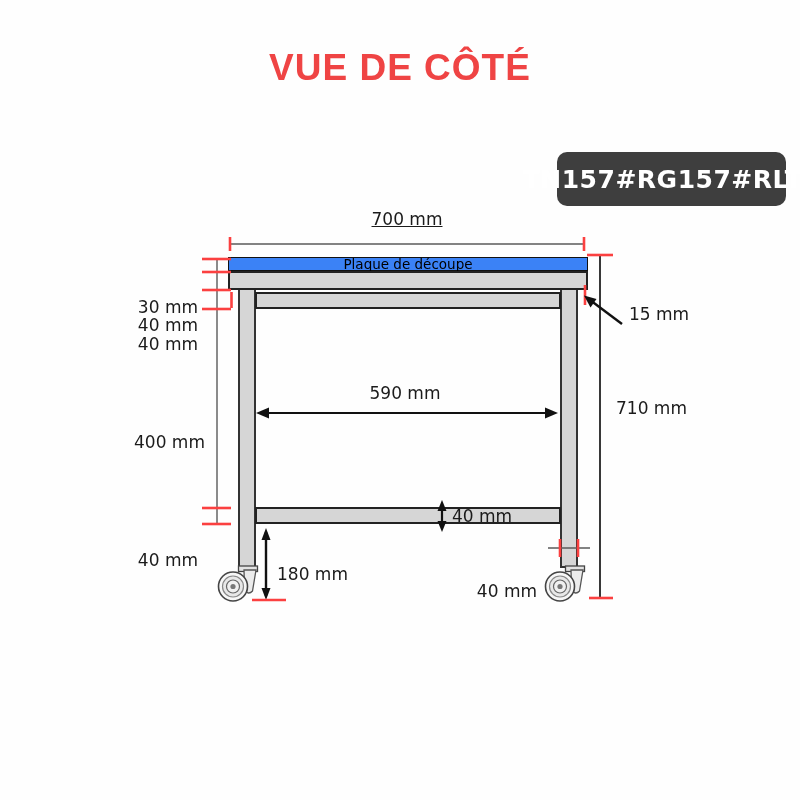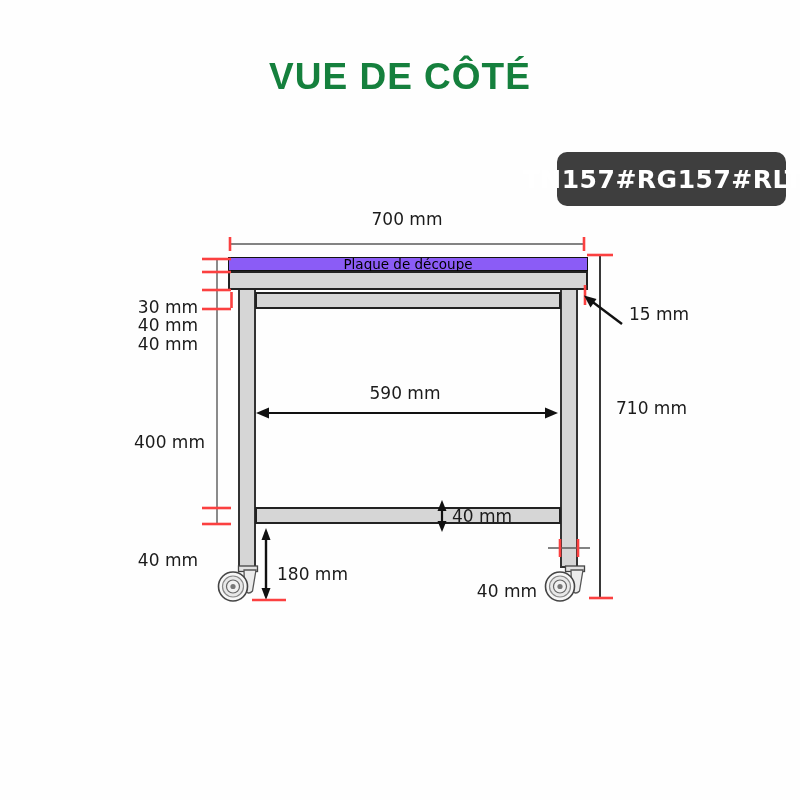--- a/index.html
+++ b/index.html
@@ -2,37 +2,37 @@
 <html><head>
 <meta charset="utf-8">
 <style>
   html,body{margin:0;padding:0;background:#ffffff;}
   .stage{
     position:relative;width:800px;height:800px;background:#fefefe;
     font-family:"DejaVu Sans","Liberation Sans",sans-serif;overflow:hidden;
   }
   .abs{position:absolute;}
   .title{
-    left:0;top:56px;width:800px;text-align:center;
-    font-size:37px;font-weight:900;color:#15803d;letter-spacing:1px;
+    left:0;top:47px;width:800px;text-align:center;
+    font-size:37px;font-weight:900;color:#ef4444;letter-spacing:1px;
     font-family:"Liberation Sans","DejaVu Sans",sans-serif;
   }
   .badge{
     left:557px;top:152px;width:229px;height:54px;background:#3e3e3e;
     border-radius:10px;display:flex;align-items:center;justify-content:center;
     color:#ffffff;font-size:25px;font-weight:bold;letter-spacing:0.5px;
   }
   .dim-label{
     font-size:17px;color:#1b1b1b;line-height:19px;white-space:nowrap;
   }
   .t-right{text-align:right;margin-top:44px;}
   .t-center{text-align:center;}
   
   .plaque{
-    left:228px;top:257px;width:360px;height:14px;background:#8b5cf6;
+    left:228px;top:257px;width:360px;height:14px;background:#3b82f6;
     border:1px solid #111;box-sizing:border-box;
     display:flex;align-items:center;justify-content:center;
     font-size:13.5px;line-height:13px;color:#000;
   }
   .tabletop{
     left:228px;top:271px;width:360px;height:19px;background:#d6d6d6;
     border:2px solid #222;box-sizing:border-box;
   }
   .leg{
     width:18px;background:#d6d6d6;border:2px solid #333;box-sizing:border-box;
@@ -136,21 +136,21 @@
     <g transform="translate(327,0)">
       <rect x="238.5" y="566" width="19" height="5.5" fill="#e2e2e2" stroke="#444" stroke-width="1.3"></rect>
       <path d="M244,570 L256,570 L252.5,591 Q248.5,595.5 244.5,590 Z" fill="#ececec" stroke="#555" stroke-width="1.3"></path>
       <circle cx="233" cy="586.5" r="14.5" fill="#f7f7f7" stroke="#444" stroke-width="1.6"></circle>
       <circle cx="233" cy="586.5" r="10.5" fill="#e8e8e8" stroke="#888" stroke-width="1.2"></circle>
       <circle cx="233" cy="586.5" r="6.5" fill="#f0f0f0" stroke="#666" stroke-width="1.2"></circle>
       <circle cx="233" cy="586.5" r="2.6" fill="#777"></circle>
     </g>
   </svg>
 
-  <div class="abs dim-label t-center" style="left:307px;top:210px;width:200px;">700 mm</div>
+  <div class="abs dim-label t-center" style="left:307px;top:210px;width:200px;text-decoration:underline;">700 mm</div>
 
   <div class="abs dim-label t-right" style="left:120px;top:254px;width:78px;">30 mm</div>
 
   <div class="abs dim-label t-right" style="left:120px;top:272px;width:78px;">40 mm</div>
 
   <div class="abs dim-label t-right" style="left:120px;top:291px;width:78px;">40 mm</div>
 
   <div class="abs dim-label t-right" style="left:115px;top:389px;width:90px;">400 mm</div>
 
   <div class="abs dim-label t-right" style="left:120px;top:507px;width:78px;">40 mm</div>

